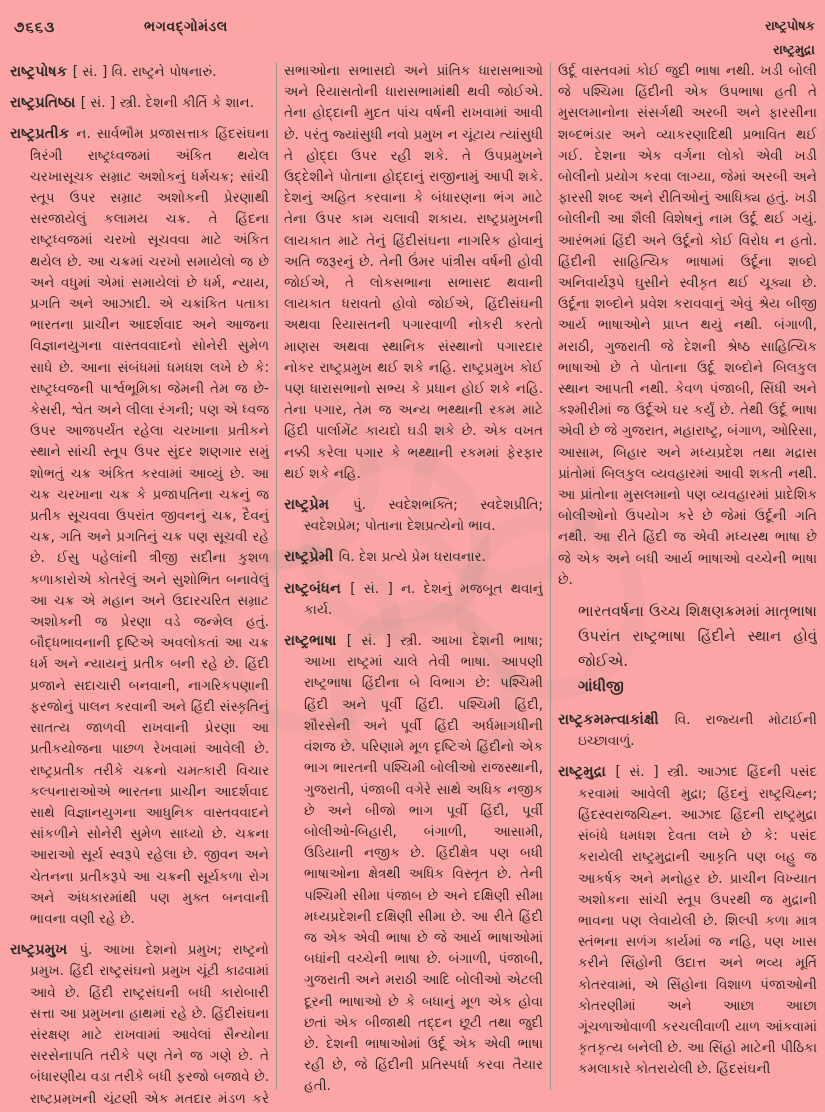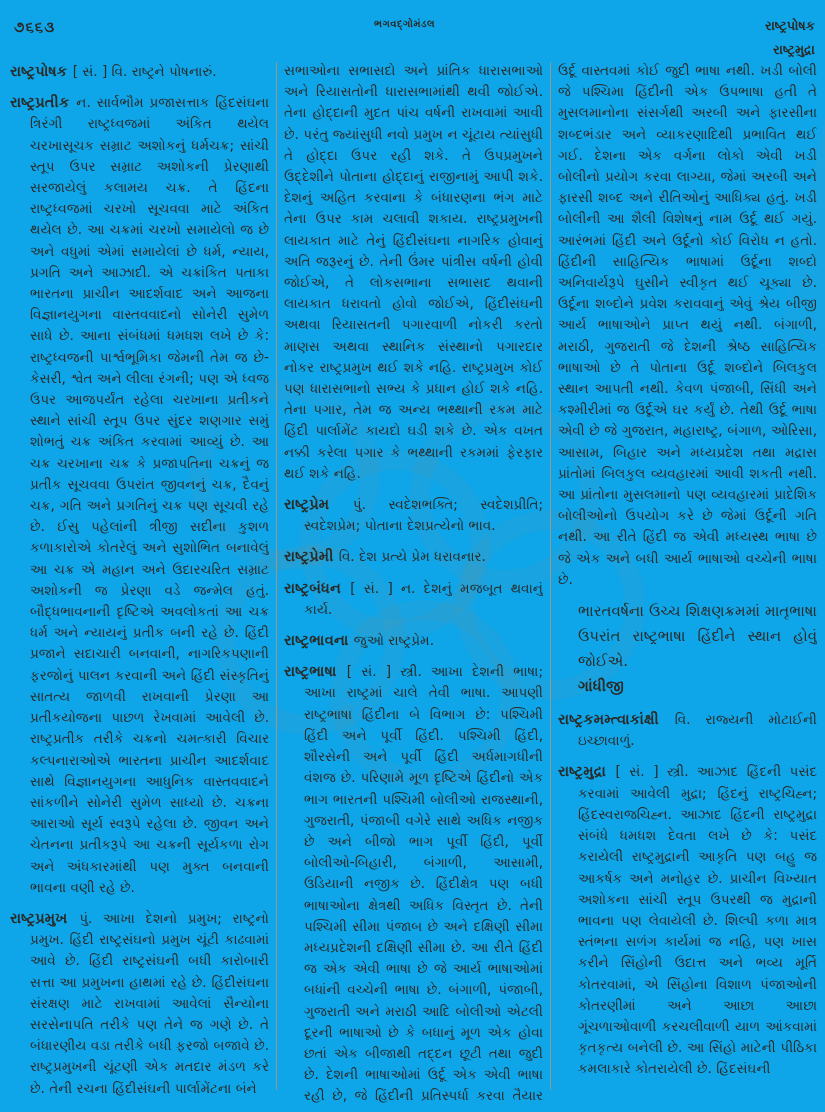--- a/index.html
+++ b/index.html
@@ -1,37 +1,37 @@
 <!DOCTYPE html>
 <html lang="gu"><head>
 <meta charset="utf-8">
 <style>
   html,body{margin:0;padding:0;background:#e8e8e6;}
   .page{
     position:relative;
     width:825px;height:1112px;
     margin:0 auto;
-    background:#0ea5e9;
+    background:#fca5a5;
     overflow:hidden;
     font-family:"DejaVu Sans","Liberation Sans",sans-serif;
     color:#2a2a26;
   }
   
   .watermark{position:absolute;inset:0;z-index:0;pointer-events:none;}
   .ring{position:absolute;border-radius:50%;border:20px solid rgba(140,140,128,0.09);}
   .streak{position:absolute;right:-50px;top:50px;width:90px;height:520px;
           background:linear-gradient(to bottom, rgba(150,150,142,0.10), rgba(150,150,142,0));
           transform:rotate(12deg);}
   
   .header{
     position:absolute;top:14px;left:14px;right:10px;z-index:2;
     display:flex;align-items:flex-start;
   }
   .page-number{width:130px;font-size:15px;font-weight:700;letter-spacing:1px;padding-top:4px;}
-  .book-title{flex:1;text-align:center;font-size:10px;font-weight:700;padding-top:4px;letter-spacing:0.5px;}
+  .book-title{flex:1;text-align:left;font-size:14px;font-weight:700;padding-top:4px;letter-spacing:0.5px;}
   .guide-words{width:150px;text-align:right;font-size:13px;font-weight:700;line-height:1.85;}
   
   .columns{
     position:absolute;top:60px;left:10px;right:8px;bottom:8px;z-index:1;
     display:flex;
   }
   .col{flex:1 1 0;overflow:hidden;text-align:justify;
        font-size:13.6px;line-height:21.2px;}
   .colsep{width:1px;background:#97978f;margin:2px 7px 14px 7px;}
   p.block{margin:0 0 9px 0;}
@@ -62,30 +62,30 @@
     <div class="book-title">ભગવદ્ગોમંડલ</div>
     <div class="guide-words">
       <div>રાષ્ટ્રપોષક</div>
       <div>રાષ્ટ્રમુદ્રા</div>
     </div>
   </div>
 
   <div class="columns">
     <div class="col">
         <p class="block entry"><span class="headword">રાષ્ટ્રપોષક </span>[ સં. ] વિ. રાષ્ટ્રને પોષનારું.</p>
+        <p class="block entry"><span class="headword">રાષ્ટ્રપ્રતિષ્ઠા </span>[ સં. ] સ્ત્રી. દેશની કીર્તિ કે શાન.</p>
         <p class="block entry"><span class="headword">રાષ્ટ્રપ્રતીક </span>ન. સાર્વભૌમ પ્રજાસત્તાક હિંદસંઘના ત્રિરંગી રાષ્ટ્રધ્વજમાં અંકિત થયેલ ચરખાસૂચક સમ્રાટ અશોકનું ધર્મચક્ર; સાંચી સ્તૂપ ઉપર સમ્રાટ અશોકની પ્રેરણાથી સરજાયેલું કલામય ચક્ર. તે હિંદના રાષ્ટ્રધ્વજમાં ચરખો સૂચવવા માટે અંકિત થયેલ છે. આ ચક્રમાં ચરખો સમાયેલો જ છે અને વધુમાં એમાં સમાયેલાં છે ધર્મ, ન્યાય, પ્રગતિ અને આઝાદી. એ ચક્રાંકિત પતાકા ભારતના પ્રાચીન આદર્શવાદ અને આજના વિજ્ઞાનયુગના વાસ્તવવાદનો સોનેરી સુમેળ સાધે છે. આના સંબંધમાં ધમધશ લખે છે કે: રાષ્ટ્રધ્વજની પાર્શ્વભૂમિકા જેમની તેમ જ છે-કેસરી, શ્વેત અને લીલા રંગની; પણ એ ધ્વજ ઉપર આજપર્યંત રહેલા ચરખાના પ્રતીકને સ્થાને સાંચી સ્તૂપ ઉપર સુંદર શણગાર સમું શોભતું ચક્ર અંકિત કરવામાં આવ્યું છે. આ ચક્ર ચરખાના ચક્ર કે પ્રજાપતિના ચક્રનું જ પ્રતીક સૂચવવા ઉપરાંત જીવનનું ચક્ર, દૈવનું ચક્ર, ગતિ અને પ્રગતિનું ચક્ર પણ સૂચવી રહે છે. ઈસુ પહેલાંની ત્રીજી સદીના કુશળ કળાકારોએ કોતરેલું અને સુશોભિત બનાવેલું આ ચક્ર એ મહાન અને ઉદારચરિત સમ્રાટ અશોકની જ પ્રેરણા વડે જન્મેલ હતું. બૌદ્ધભાવનાની દૃષ્ટિએ અવલોકતાં આ ચક્ર ધર્મ અને ન્યાયનું પ્રતીક બની રહે છે. હિંદી પ્રજાને સદાચારી બનવાની, નાગરિકપણાની ફરજોનું પાલન કરવાની અને હિંદી સંસ્કૃતિનું સાતત્ય જાળવી રાખવાની પ્રેરણા આ પ્રતીકયોજના પાછળ રેખવામાં આવેલી છે. રાષ્ટ્રપ્રતીક તરીકે ચક્રનો ચમત્કારી વિચાર કલ્પનારાઓએ ભારતના પ્રાચીન આદર્શવાદ સાથે વિજ્ઞાનયુગના આધુનિક વાસ્તવવાદને સાંકળીને સોનેરી સુમેળ સાધ્યો છે. ચક્રના આરાઓ સૂર્ય સ્વરૂપે રહેલા છે. જીવન અને ચેતનના પ્રતીકરૂપે આ ચક્રની સૂર્યકળા રોગ અને અંધકારમાંથી પણ મુક્ત બનવાની ભાવના વણી રહે છે.</p>
         <p class="block entry"><span class="headword">રાષ્ટ્રપ્રમુખ </span>પું. આખા દેશનો પ્રમુખ; રાષ્ટ્રનો પ્રમુખ. હિંદી રાષ્ટ્રસંઘનો પ્રમુખ ચૂંટી કાઢવામાં આવે છે. હિંદી રાષ્ટ્રસંઘની બધી કારોબારી સત્તા આ પ્રમુખના હાથમાં રહે છે. હિંદીસંઘના સંરક્ષણ માટે રાખવામાં આવેલાં સૈન્યોના સરસેનાપતિ તરીકે પણ તેને જ ગણે છે. તે બંધારણીય વડા તરીકે બધી ફરજો બજાવે છે. રાષ્ટ્રપ્રમુખની ચૂંટણી એક મતદાર મંડળ કરે છે. તેની રચના હિંદીસંઘની પાર્લામેંટના બંને</p>
       </div>
     <div class="colsep"></div>
     <div class="col">
         <p class="block cont">સભાઓના સભાસદો અને પ્રાંતિક ધારાસભાઓ અને રિયાસતોની ધારાસભામાંથી થવી જોઈએ. તેના હોદ્દાની મુદત પાંચ વર્ષની રાખવામાં આવી છે. પરંતુ જ્યાંસુધી નવો પ્રમુખ ન ચૂંટાય ત્યાંસુધી તે હોદ્દા ઉપર રહી શકે. તે ઉપપ્રમુખને ઉદ્દેશીને પોતાના હોદ્દાનું રાજીનામું આપી શકે. દેશનું અહિત કરવાના કે બંધારણના ભંગ માટે તેના ઉપર કામ ચલાવી શકાય. રાષ્ટ્રપ્રમુખની લાયકાત માટે તેનું હિંદીસંઘના નાગરિક હોવાનું અતિ જરૂરનું છે. તેની ઉંમર પાંત્રીસ વર્ષની હોવી જોઈએ, તે લોકસભાના સભાસદ થવાની લાયકાત ધરાવતો હોવો જોઈએ, હિંદીસંઘની અથવા રિયાસતની પગારવાળી નોકરી કરતો માણસ અથવા સ્થાનિક સંસ્થાનો પગારદાર નોકર રાષ્ટ્રપ્રમુખ થઈ શકે નહિ. રાષ્ટ્રપ્રમુખ કોઈ પણ ધારાસભાનો સભ્ય કે પ્રધાન હોઈ શકે નહિ. તેના પગાર, તેમ જ અન્ય ભથ્થાની રકમ માટે હિંદી પાર્લામેંટ કાયદો ઘડી શકે છે. એક વખત નક્કી કરેલા પગાર કે ભથ્થાની રકમમાં ફેરફાર થઈ શકે નહિ.</p>
         <p class="block entry"><span class="headword">રાષ્ટ્રપ્રેમ </span>પું. સ્વદેશભક્તિ; સ્વદેશપ્રીતિ; સ્વદેશપ્રેમ; પોતાના દેશપ્રત્યેનો ભાવ.</p>
         <p class="block entry"><span class="headword">રાષ્ટ્રપ્રેમી </span>વિ. દેશ પ્રત્યે પ્રેમ ધરાવનાર.</p>
         <p class="block entry"><span class="headword">રાષ્ટ્રબંધન </span>[ સં. ] ન. દેશનું મજબૂત થવાનું કાર્ય.</p>
-        <p class="block entry"><span class="headword">રાષ્ટ્રભાવના </span>જુઓ રાષ્ટ્રપ્રેમ.</p>
         <p class="block entry"><span class="headword">રાષ્ટ્રભાષા </span>[ સં. ] સ્ત્રી. આખા દેશની ભાષા; આખા રાષ્ટ્રમાં ચાલે તેવી ભાષા. આપણી રાષ્ટ્રભાષા હિંદીના બે વિભાગ છે: પશ્ચિમી હિંદી અને પૂર્વી હિંદી. પશ્ચિમી હિંદી, શૌરસેની અને પૂર્વી હિંદી અર્ધમાગધીની વંશજ છે. પરિણામે મૂળ દૃષ્ટિએ હિંદીનો એક ભાગ ભારતની પશ્ચિમી બોલીઓ રાજસ્થાની, ગુજરાતી, પંજાબી વગેરે સાથે અધિક નજીક છે અને બીજો ભાગ પૂર્વી હિંદી, પૂર્વી બોલીઓ-બિહારી, બંગાળી, આસામી, ઉડિયાની નજીક છે. હિંદીક્ષેત્ર પણ બધી ભાષાઓના ક્ષેત્રથી અધિક વિસ્તૃત છે. તેની પશ્ચિમી સીમા પંજાબ છે અને દક્ષિણી સીમા મધ્યપ્રદેશની દક્ષિણી સીમા છે. આ રીતે હિંદી જ એક એવી ભાષા છે જે આર્ય ભાષાઓમાં બધાંની વચ્ચેની ભાષા છે. બંગાળી, પંજાબી, ગુજરાતી અને મરાઠી આદિ બોલીઓ એટલી દૂરની ભાષાઓ છે કે બધાનું મૂળ એક હોવા છતાં એક બીજાથી તદ્દન છૂટી તથા જુદી છે. દેશની ભાષાઓમાં ઉર્દૂ એક એવી ભાષા રહી છે, જે હિંદીની પ્રતિસ્પર્ધા કરવા તૈયાર હતી.</p>
       </div>
     <div class="colsep"></div>
     <div class="col">
         <p class="block cont">ઉર્દૂ વાસ્તવમાં કોઈ જુદી ભાષા નથી. ખડી બોલી જે પશ્ચિમા હિંદીની એક ઉપભાષા હતી તે મુસલમાનોના સંસર્ગથી અરબી અને ફારસીના શબ્દભંડાર અને વ્યાકરણાદિથી પ્રભાવિત થઈ ગઈ. દેશના એક વર્ગના લોકો એવી ખડી બોલીનો પ્રયોગ કરવા લાગ્યા, જેમાં અરબી અને ફારસી શબ્દ અને રીતિઓનું આધિક્ય હતું. ખડી બોલીની આ શૈલી વિશેષનું નામ ઉર્દૂ થઈ ગયું. આરંભમાં હિંદી અને ઉર્દૂનો કોઈ વિરોધ ન હતો. હિંદીની સાહિત્યિક ભાષામાં ઉર્દૂના શબ્દો અનિવાર્યરૂપે ઘુસીને સ્વીકૃત થઈ ચૂક્યા છે. ઉર્દૂના શબ્દોને પ્રવેશ કરાવવાનું એવું શ્રેય બીજી આર્ય ભાષાઓને પ્રાપ્ત થયું નથી. બંગાળી, મરાઠી, ગુજરાતી જે દેશની શ્રેષ્ઠ સાહિત્યિક ભાષાઓ છે તે પોતાના ઉર્દૂ શબ્દોને બિલકુલ સ્થાન આપતી નથી. કેવળ પંજાબી, સિંધી અને કશ્મીરીમાં જ ઉર્દૂએ ઘર કર્યું છે. તેથી ઉર્દૂ ભાષા એવી છે જે ગુજરાત, મહારાષ્ટ્ર, બંગાળ, ઓરિસા, આસામ, બિહાર અને મધ્યપ્રદેશ તથા મદ્રાસ પ્રાંતોમાં બિલકુલ વ્યવહારમાં આવી શકતી નથી. આ પ્રાંતોના મુસલમાનો પણ વ્યવહારમાં પ્રાદેશિક બોલીઓનો ઉપયોગ કરે છે જેમાં ઉર્દૂની ગતિ નથી. આ રીતે હિંદી જ એવી મધ્યસ્થ ભાષા છે જે એક અને બધી આર્ય ભાષાઓ વચ્ચેની ભાષા છે.</p>
         <p class="block quote">ભારતવર્ષના ઉચ્ચ શિક્ષણક્રમમાં માતૃભાષા ઉપરાંત રાષ્ટ્રભાષા હિંદીને સ્થાન હોવું જોઈએ.<span class="attribution">ગાંધીજી</span></p>
         <p class="block entry"><span class="headword">રાષ્ટ્રકમમ્ત્વાકાંક્ષી </span>વિ. રાજ્યની મોટાઈની ઇચ્છાવાળું.</p>
         <p class="block entry"><span class="headword">રાષ્ટ્રમુદ્રા </span>[ સં. ] સ્ત્રી. આઝાદ હિંદની પસંદ કરવામાં આવેલી મુદ્રા; હિંદનું રાષ્ટ્રચિહ્ન; હિંદસ્વરાજચિહ્ન. આઝાદ હિંદની રાષ્ટ્રમુદ્રા સંબંધે ધમધશ દેવતા લખે છે કે: પસંદ કરાયેલી રાષ્ટ્રમુદ્રાની આકૃતિ પણ બહુ જ આકર્ષક અને મનોહર છે. પ્રાચીન વિખ્યાત અશોકના સાંચી સ્તૂપ ઉપરથી જ મુદ્રાની ભાવના પણ લેવાયેલી છે. શિલ્પી કળા માત્ર સ્તંભના સળંગ કાર્યમાં જ નહિ, પણ ખાસ કરીને સિંહોની ઉદાત્ત અને ભવ્ય મૂર્તિ કોતરવામાં, એ સિંહોના વિશાળ પંજાઓની કોતરણીમાં અને આછા આછા ગૂંચળાઓવાળી કરચલીવાળી યાળ આંકવામાં કૃતકૃત્ય બનેલી છે. આ સિંહો માટેની પીઠિકા કમલાકારે કોતરાયેલી છે. હિંદસંઘની</p>
       </div>
   </div>

